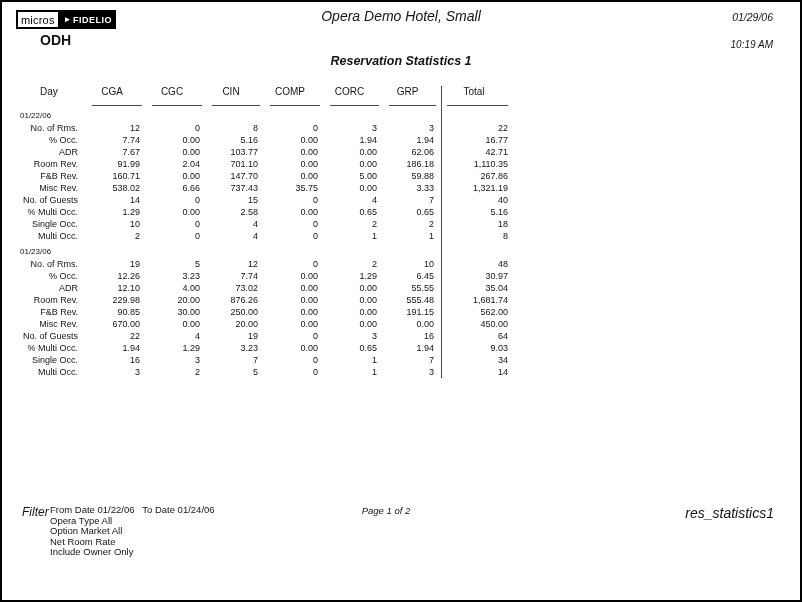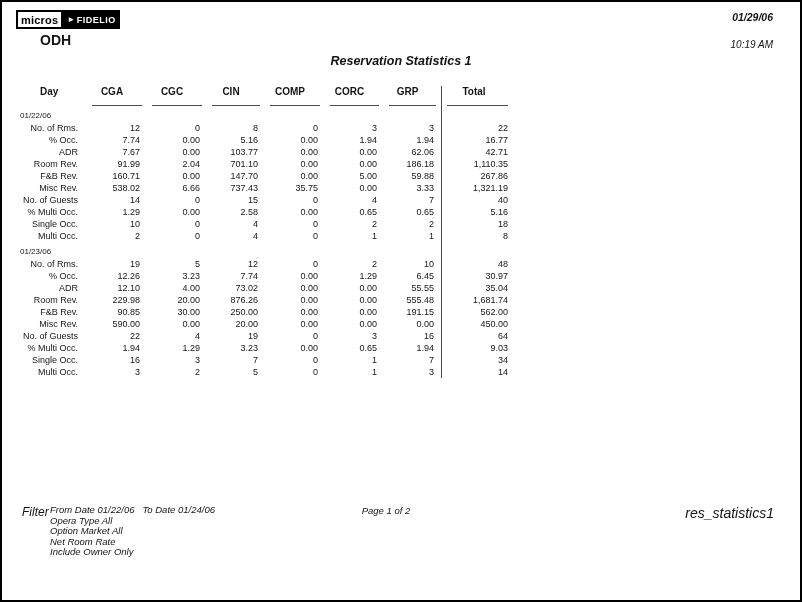--- a/index.html
+++ b/index.html
@@ -11,76 +11,77 @@
     border:2px solid #000;
     font-family:"Liberation Sans","DejaVu Sans",sans-serif;
     color:#141414;
     overflow:hidden;
   }
   
   .logo { position:absolute; left:14px; top:8px; display:flex; align-items:stretch; height:19px; }
   .logo-micros {
     display:flex; align-items:center;
     border:2px solid #000; background:#fff; color:#000;
-    font-weight:bold; font-size:11px; padding:0 3px; letter-spacing:0.2px;
+    font-weight:normal; font-size:11px; padding:0 3px; letter-spacing:0.2px;
   }
   .logo-fidelio {
     display:flex; align-items:center; gap:1px;
     background:#000; color:#fff;
     font-weight:bold; font-size:9px; padding:0 4px; letter-spacing:0.5px;
   }
   .logo-arrow { color:#fff; font-size:8px; line-height:1; }
   .property-code { position:absolute; left:38px; top:30px; font-size:14px; font-weight:bold; }
   .hotel-name  { position:absolute; left:0; right:0; top:6px; text-align:center; font-size:14px; font-style:italic; }
-  .report-date { position:absolute; right:27px; top:9px;  font-size:10.5px; font-style:italic;font-weight:bold; }
+  .report-date { position:absolute; right:27px; top:9px;  font-size:10.5px; font-style:italic; }
   .report-time { position:absolute; right:27px; top:37px; font-size:10px; font-style:italic; }
   .report-title{ position:absolute; left:0; right:0; top:52px; text-align:center;
                  font-size:12.5px; font-weight:bold; font-style:italic; }
   
   .report-table { position:absolute; left:18px; top:84px; width:492px; }
   .t-header, .t-row {
     display:grid;
     grid-template-columns:62px 60px 60px 58px 60px 59px 57px 76px;
   }
   .t-header { height:20px; font-size:10px; }
-  .th { display:flex; flex-direction:column; justify-content:space-between;font-weight:bold; }
+  .th { display:flex; flex-direction:column; justify-content:space-between; }
   .th .th-label { text-align:center; display:block; }
   .th.day .th-label { text-align:left; padding-left:20px; }
   .th .u { height:0; border-bottom:1px solid #4a4a4a; margin-left:10px; }
   .th.total .u { margin-left:11px; margin-right:4px; }
   .section { margin-top:4px; }
   .sec-date { font-size:8px; height:12px; line-height:12px; }
   .t-row { height:12px; line-height:12px; font-size:9px; }
   .c { white-space:nowrap; }
   .c.rl  { text-align:right; padding-right:4px; }
   .c.v   { text-align:right; padding-right:2px; }
   .c.tot { padding-right:4px; }
   .v-line { position:absolute; left:439px; top:84px; width:1px; height:292px; background:#4a4a4a; }
   
   .footer-filter-label { position:absolute; left:20px; top:503px; font-size:12px; font-style:italic; }
-  .footer-filter { position:absolute; left:48px; top:503px; font-size:9.5px; font-style:italic; line-height:10.5px; }
+  .footer-filter { position:absolute; left:48px; top:503px; font-size:9.5px; line-height:10.5px; }
   .footer-filter .fl { white-space:pre-wrap; }
   .footer-page { position:absolute; left:0; right:30px; top:503px; text-align:center;
                  font-size:9.5px; font-style:italic; }
   .footer-file { position:absolute; right:26px; top:503px; font-size:14px; font-style:italic; }
 </style>
 </head>
 <body>
 
 <div class="page">
 
   <div class="logo">
     <span class="logo-micros">micros</span>
     <span class="logo-fidelio">
         <span class="logo-arrow">►</span>
         <span>FIDELIO</span>
       </span>
   </div>
 
   <div class="property-code">ODH</div>
+  <div class="hotel-name">Opera Demo Hotel, Small</div>
   <div class="report-date">01/29/06</div>
   <div class="report-time">10:19 AM</div>
   <div class="report-title">Reservation Statistics 1</div>
 
   <div class="report-table">
     <div class="t-header">
         <div class="th day">
           <span class="th-label">Day</span>
         </div>
         <div class="th ">
@@ -263,21 +264,21 @@
             <div class="c v">90.85</div>
             <div class="c v">30.00</div>
             <div class="c v">250.00</div>
             <div class="c v">0.00</div>
             <div class="c v">0.00</div>
             <div class="c v">191.15</div>
             <div class="c v tot">562.00</div>
           </div>
           <div class="t-row">
             <div class="c rl">Misc Rev.</div>
-            <div class="c v">590.00</div>
+            <div class="c v">670.00</div>
             <div class="c v">0.00</div>
             <div class="c v">20.00</div>
             <div class="c v">0.00</div>
             <div class="c v">0.00</div>
             <div class="c v">0.00</div>
             <div class="c v tot">450.00</div>
           </div>
           <div class="t-row">
             <div class="c rl">No. of Guests</div>
             <div class="c v">22</div>

